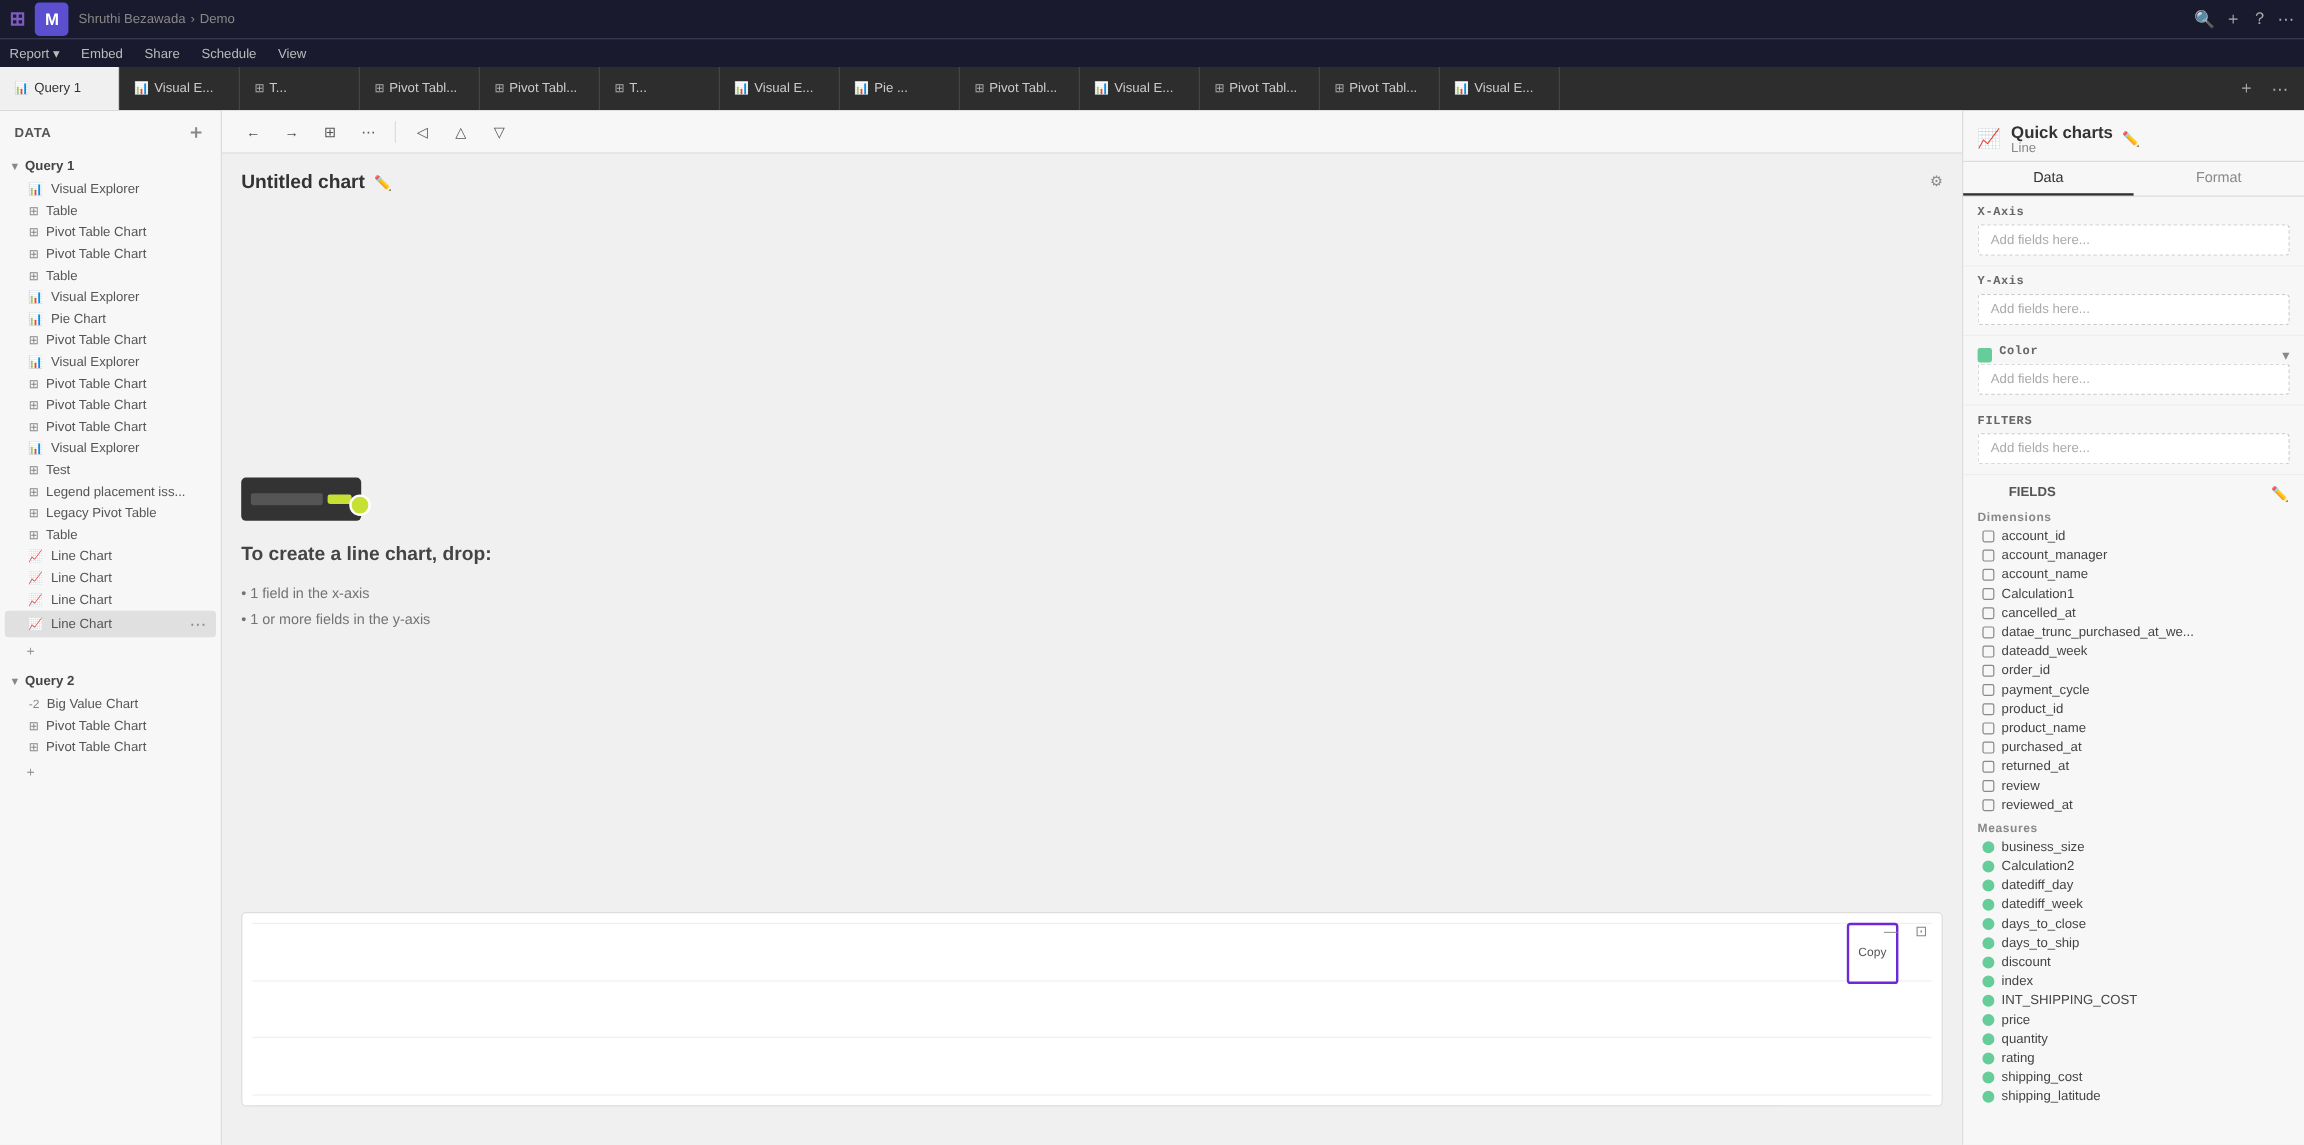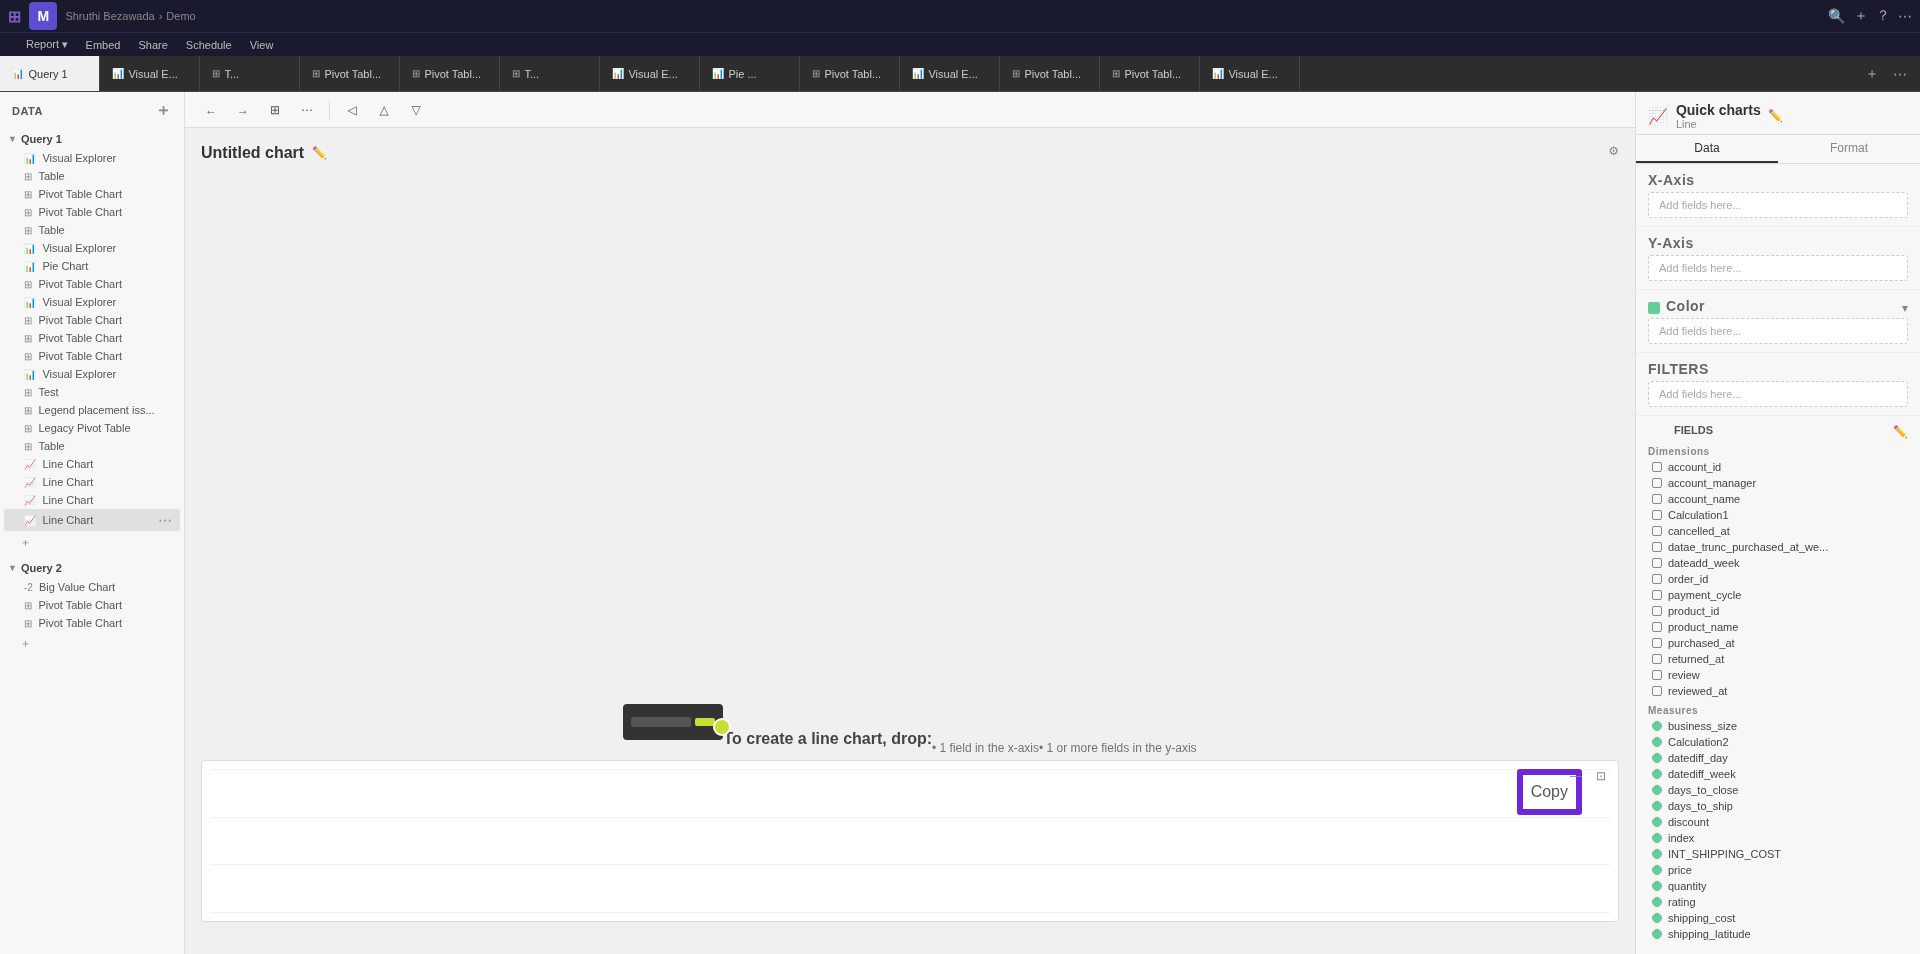--- a/index.html
+++ b/index.html
@@ -8,21 +8,21 @@
     
     .top-bar { display: flex; align-items: center; background: #1a1a2e; height: 32px; padding: 0 8px; gap: 8px; }
     .top-bar-logo { color: #7c5cbf; font-size: 16px; font-weight: bold; }
     .top-bar-brand { width: 28px; height: 28px; background: #5b4fcf; border-radius: 4px; display: flex; align-items: center; justify-content: center; color: white; font-weight: bold; font-size: 14px; }
     .top-bar-user { color: #ccc; font-size: 11px; display: flex; align-items: center; gap: 4px; }
     .top-bar-user span { color: #888; }
     .top-bar-right { margin-left: auto; display: flex; align-items: center; gap: 8px; }
     .top-bar-icon { color: #aaa; cursor: pointer; font-size: 14px; }
 
     
-    .menu-bar { display: flex; align-items: center; background: #1a1a2e; height: 24px; padding: 0 18px; gap: 2px; border-top: 1px solid #2a2a4a; }
+    .menu-bar { display: flex; align-items: center; background: #1a1a2e; height: 24px; padding: 0 0; gap: 2px; border-top: 1px solid #2a2a4a; }
     .menu-item { color: #bbb; font-size: 11px; padding: 2px 8px; cursor: pointer; border-radius: 3px; }
 
     
     .tab-bar { display: flex; align-items: center; background: #2d2d2d; height: 36px; overflow-x: auto; border-bottom: 1px solid #444; }
     .tab { display: flex; align-items: center; gap: 4px; padding: 0 12px; height: 36px; border-right: 1px solid #444; cursor: pointer; white-space: nowrap; font-size: 11px; color: #ccc; background: #2d2d2d; min-width: 100px; }
     .tab.active { background: #f0f0f0; color: #333; }
     .tab-icon { font-size: 10px; color: #6c9; }
     .tab-icon.blue { color: #6af; }
     .tab-icon.gray { color: #aaa; }
     .tab-actions { margin-left: auto; display: flex; align-items: center; gap: 4px; padding: 0 8px; }
@@ -54,51 +54,51 @@
 
     
     .chart-area { flex: 1; display: flex; flex-direction: column; overflow-y: auto; padding: 16px; }
     .chart-header { display: flex; align-items: center; gap: 8px; margin-bottom: 4px; }
     .chart-title { font-size: 16px; font-weight: 600; color: #333; }
     .chart-edit-icon { color: #888; cursor: pointer; }
     .chart-desc { font-size: 11px; color: #999; margin-bottom: 16px; cursor: pointer; }
     .chart-settings-icon { margin-left: auto; color: #888; cursor: pointer; }
 
     
-    .chart-drop-zone { display: flex; flex-direction: row; align-items: flex-end; justify-content: center; flex: 1; min-height: 400px; }
+    .chart-drop-zone { display: flex; flex-direction: column; align-items: flex-start; justify-content: center; flex: 1; min-height: 400px; }
     .chart-cursor-graphic { position: relative; margin-bottom: 20px; }
     .chart-cursor-bar { width: 100px; height: 36px; background: #333; border-radius: 4px; display: flex; align-items: center; padding: 4px 8px; gap: 4px; }
     .chart-cursor-bar-inner { width: 60px; height: 10px; background: #555; border-radius: 2px; }
     .chart-cursor-indicator { position: absolute; bottom: 4px; right: -8px; width: 18px; height: 18px; background: #c6e033; border-radius: 50%; border: 2px solid white; }
     .chart-drop-text { font-size: 16px; font-weight: 600; color: #444; margin-bottom: 12px; }
     .chart-drop-hint { font-size: 12px; color: #737373; line-height: 1.8; text-align: center; }
     .chart-drop-hint::before { content: ''; }
 
     
     .bottom-chart { margin: 0 0 16px 0; background: white; border: 1px solid #ddd; border-radius: 4px; overflow: hidden; }
     .bottom-chart-area { height: 160px; display: flex; align-items: flex-end; padding: 12px; gap: 2px; position: relative; }
     .chart-grid-lines { position: absolute; top: 0; left: 0; right: 0; bottom: 0; display: flex; flex-direction: column; justify-content: space-between; padding: 8px; }
     .chart-grid-line { width: 100%; height: 1px; background: #f0f0f0; }
-    .chart-copy-btn { position: absolute; top: 8px; right: 36px; background: white; border: 6px solid #6d28d9; border-radius: 3px; padding: 8px 8px; font-size: 16px; cursor: pointer; color: #555; }
+    .chart-copy-btn { position: absolute; top: 8px; right: 36px; background: white; border: 2px solid #6d28d9; border-radius: 3px; padding: 18px 8px; font-size: 10px; cursor: pointer; color: #555; }
     .chart-action-btn { position: absolute; top: 8px; right: 8px; color: #888; cursor: pointer; font-size: 12px; }
 
     
     .right-panel { width: 285px; background: #f7f7f7; border-left: 1px solid #ddd; display: flex; flex-direction: column; }
     .right-panel-header { padding: 10px 12px 4px; display: flex; align-items: center; gap: 8px; border-bottom: 1px solid #ddd; }
     .right-panel-title { font-size: 14px; font-weight: 600; color: #333; flex: 1; }
     .right-panel-subtitle { font-size: 11px; color: #888; }
     .right-panel-icon { color: #6c9; font-size: 16px; }
     .right-panel-tabs { display: flex; border-bottom: 1px solid #ddd; }
     .right-panel-tab { flex: 1; text-align: center; padding: 6px; font-size: 12px; cursor: pointer; color: #888; border-bottom: 2px solid transparent; }
     .right-panel-tab.active { color: #333; border-bottom: 2px solid #333; font-weight: 500; }
     .right-panel-body { flex: 1; overflow-y: auto; }
 
     
     .config-section { padding: 8px 12px; border-bottom: 1px solid #eee; }
-    .config-section-label { font-size: 14px; font-weight: 600; color: #666; letter-spacing: 0.5px; margin-bottom: 4px; }
+    .config-section-label { font-size: 10px; font-weight: 600; color: #666; letter-spacing: 0.5px; margin-bottom: 4px; font-family: Liberation Mono, monospace; }
     .config-drop-zone { background: white; border: 1px dashed #ccc; border-radius: 3px; padding: 6px 10px; font-size: 11px; color: #aaa; }
     .config-color-row { display: flex; align-items: center; gap: 6px; }
     .config-color-dot { width: 12px; height: 12px; background: #6c9; border-radius: 2px; flex-shrink: 0; }
 
     
     .fields-section { padding: 8px 12px; }
     .fields-label { font-size: 11px; font-weight: 600; color: #555; margin-bottom: 4px; padding-left: 26px; }
     .fields-actions { display: flex; align-items: center; justify-content: space-between; margin-bottom: 6px; }
     .field-category { font-size: 10px; font-weight: 600; color: #888; margin: 6px 0 2px; letter-spacing: 0.5px; }
     .field-item { display: flex; align-items: center; gap: 6px; padding: 2px 4px; font-size: 11px; color: #444; cursor: pointer; border-radius: 3px; }

